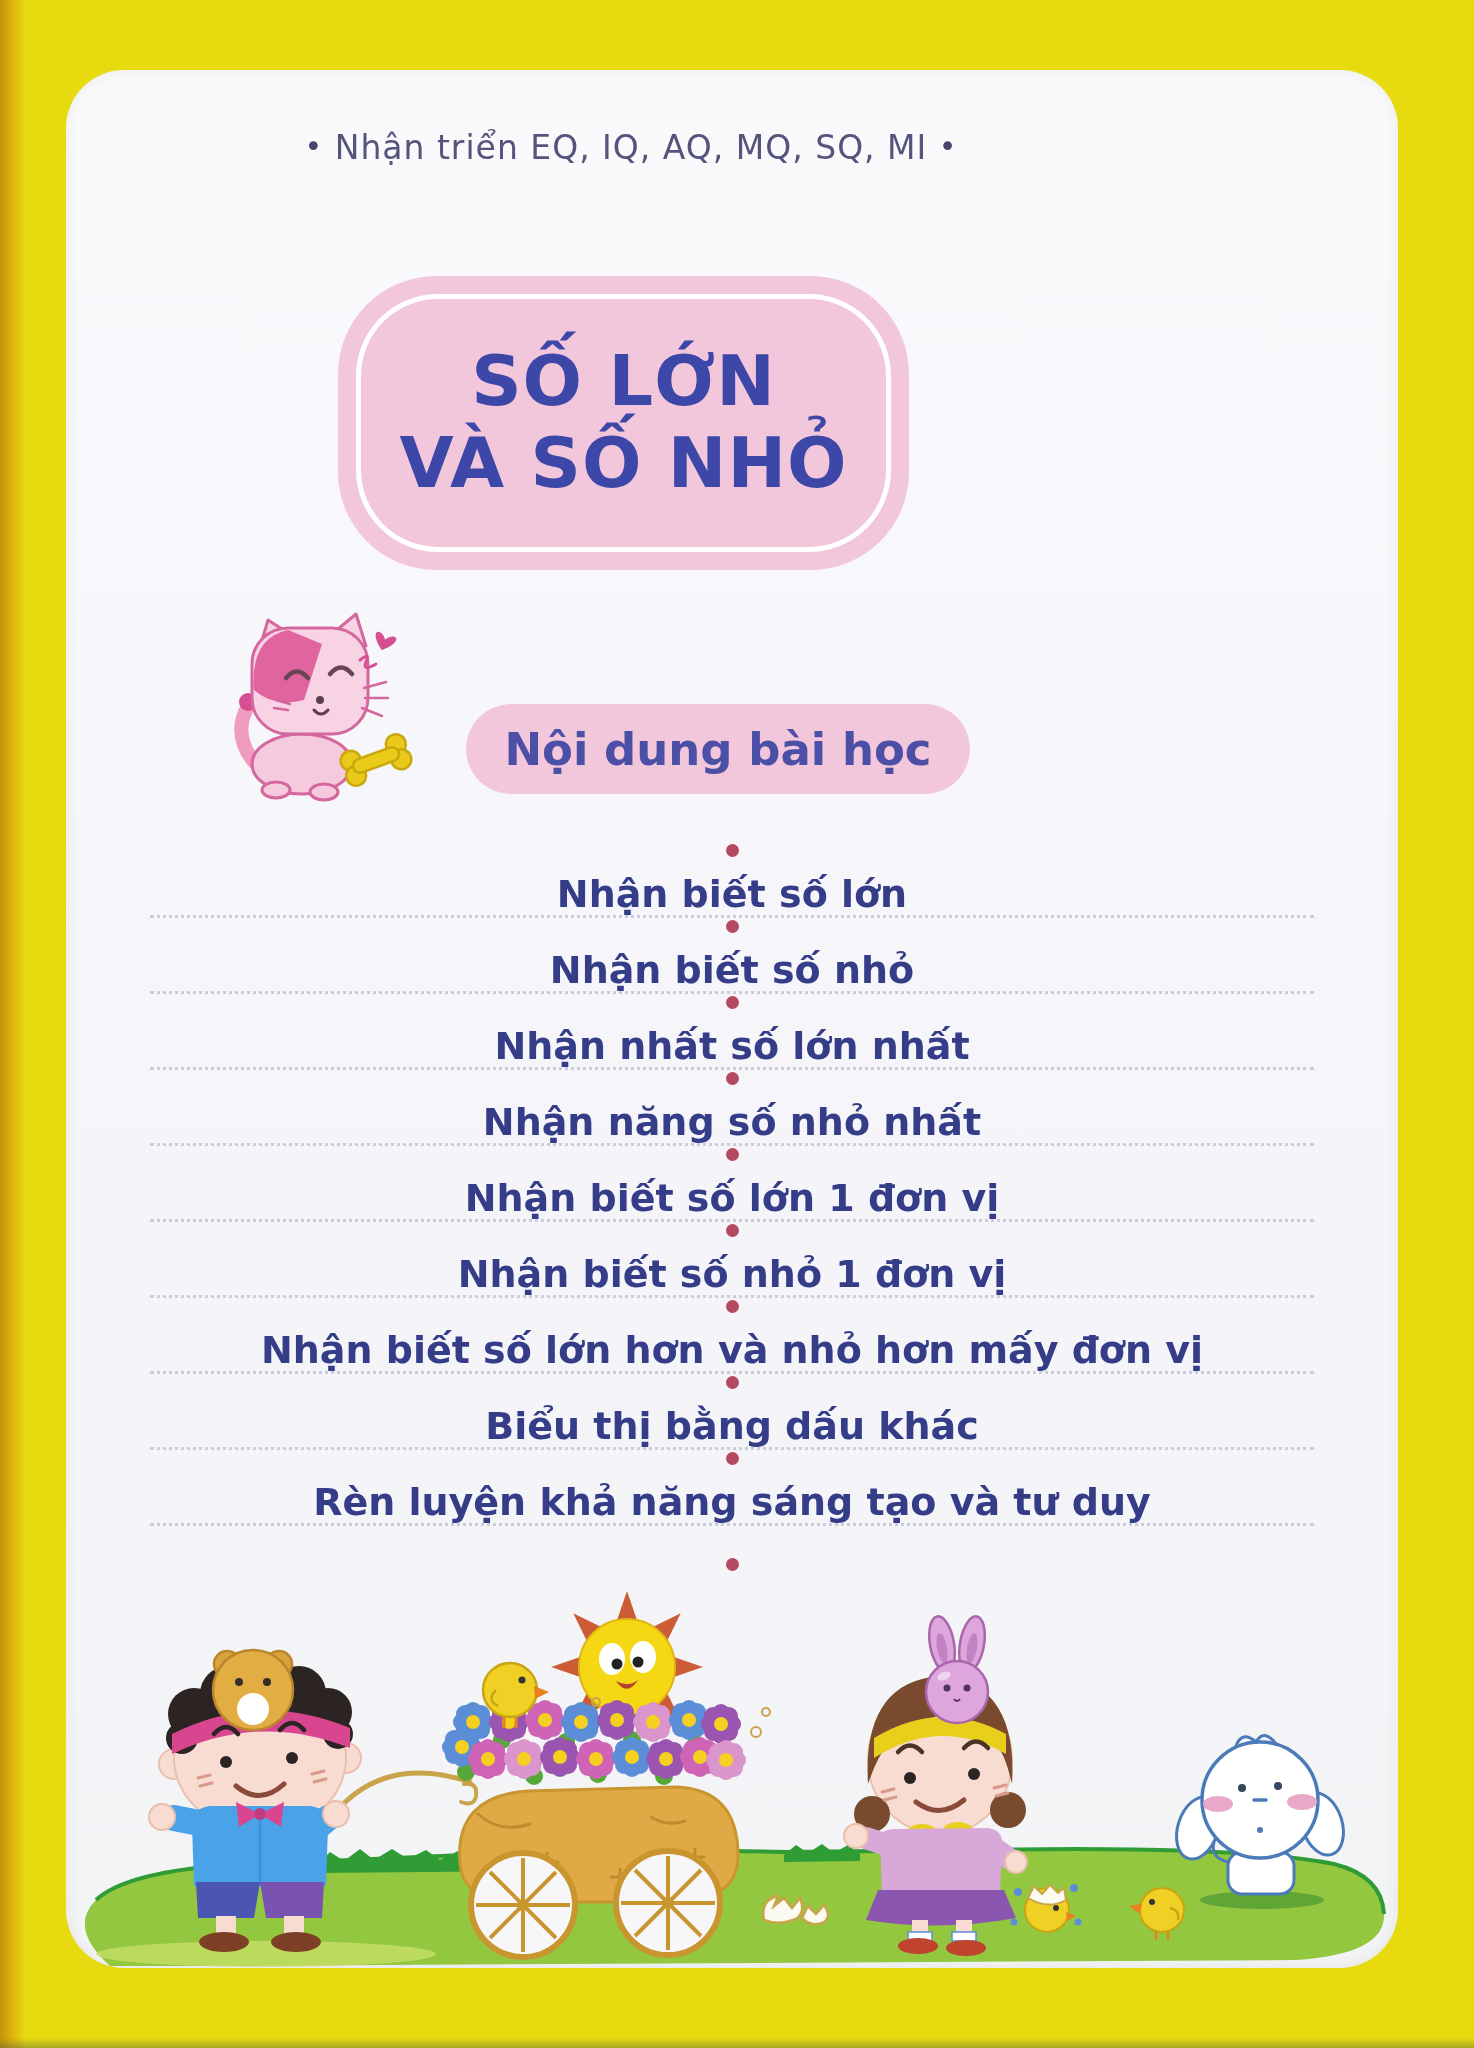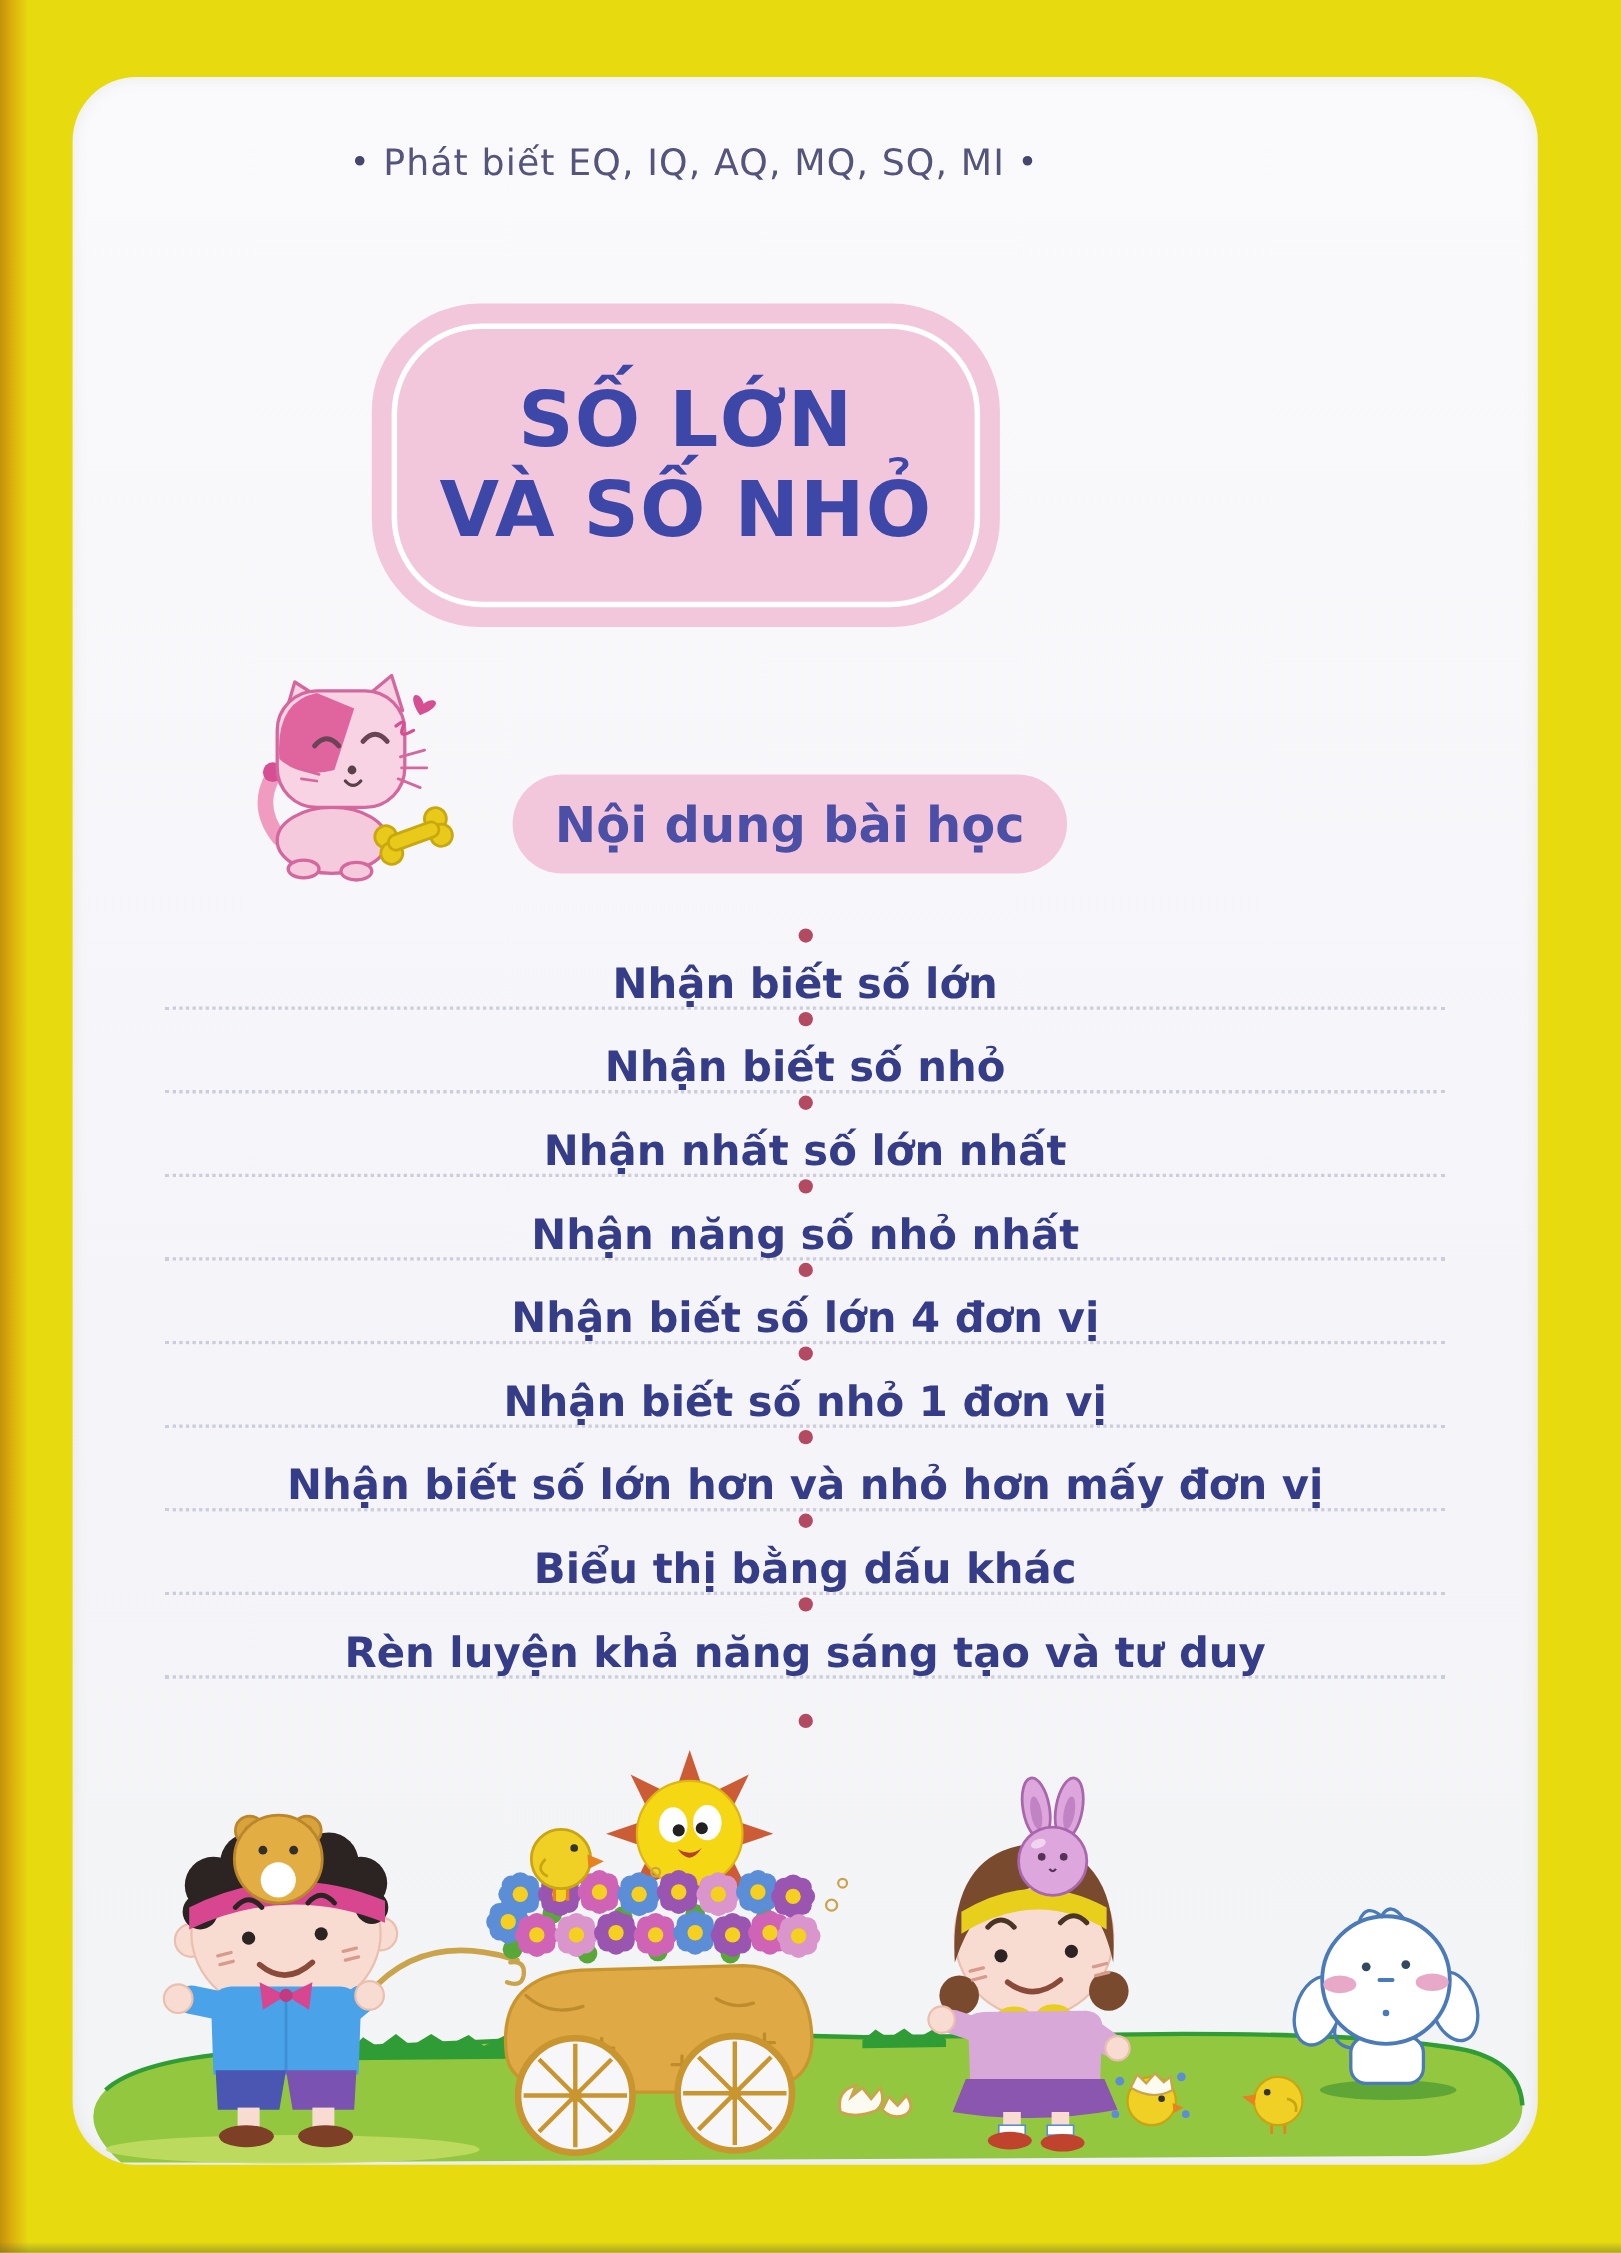--- a/index.html
+++ b/index.html
@@ -59,21 +59,21 @@
 </style>
 </head>
 <body>
 
 <div class="spine"></div>
 
 <div class="page">
 
   <div class="tagline">
     <span class="b">•</span>
-    <span>Phát biết EQ, IQ, AQ, MQ, SQ, MI</span>
+    <span>Nhận triển EQ, IQ, AQ, MQ, SQ, MI</span>
     <span class="b">•</span>
   </div>
 
   <div class="title-bubble">
     <div class="title-inner">
       <div class="title-text">
         <span>SỐ LỚN</span><br>
         <span>VÀ SỐ NHỎ</span>
       </div>
     </div>
@@ -128,21 +128,21 @@
         <span class="lesson-text">Nhận nhất số lớn nhất</span>
       </div>
 
       <div class="lesson-row">
         <span class="dot"></span>
         <span class="lesson-text">Nhận năng số nhỏ nhất</span>
       </div>
 
       <div class="lesson-row">
         <span class="dot"></span>
-        <span class="lesson-text">Nhận biết số lớn 4 đơn vị</span>
+        <span class="lesson-text">Nhận biết số lớn 1 đơn vị</span>
       </div>
 
       <div class="lesson-row">
         <span class="dot"></span>
         <span class="lesson-text">Nhận biết số nhỏ 1 đơn vị</span>
       </div>
 
       <div class="lesson-row">
         <span class="dot"></span>
         <span class="lesson-text">Nhận biết số lớn hơn và nhỏ hơn mấy đơn vị</span>

